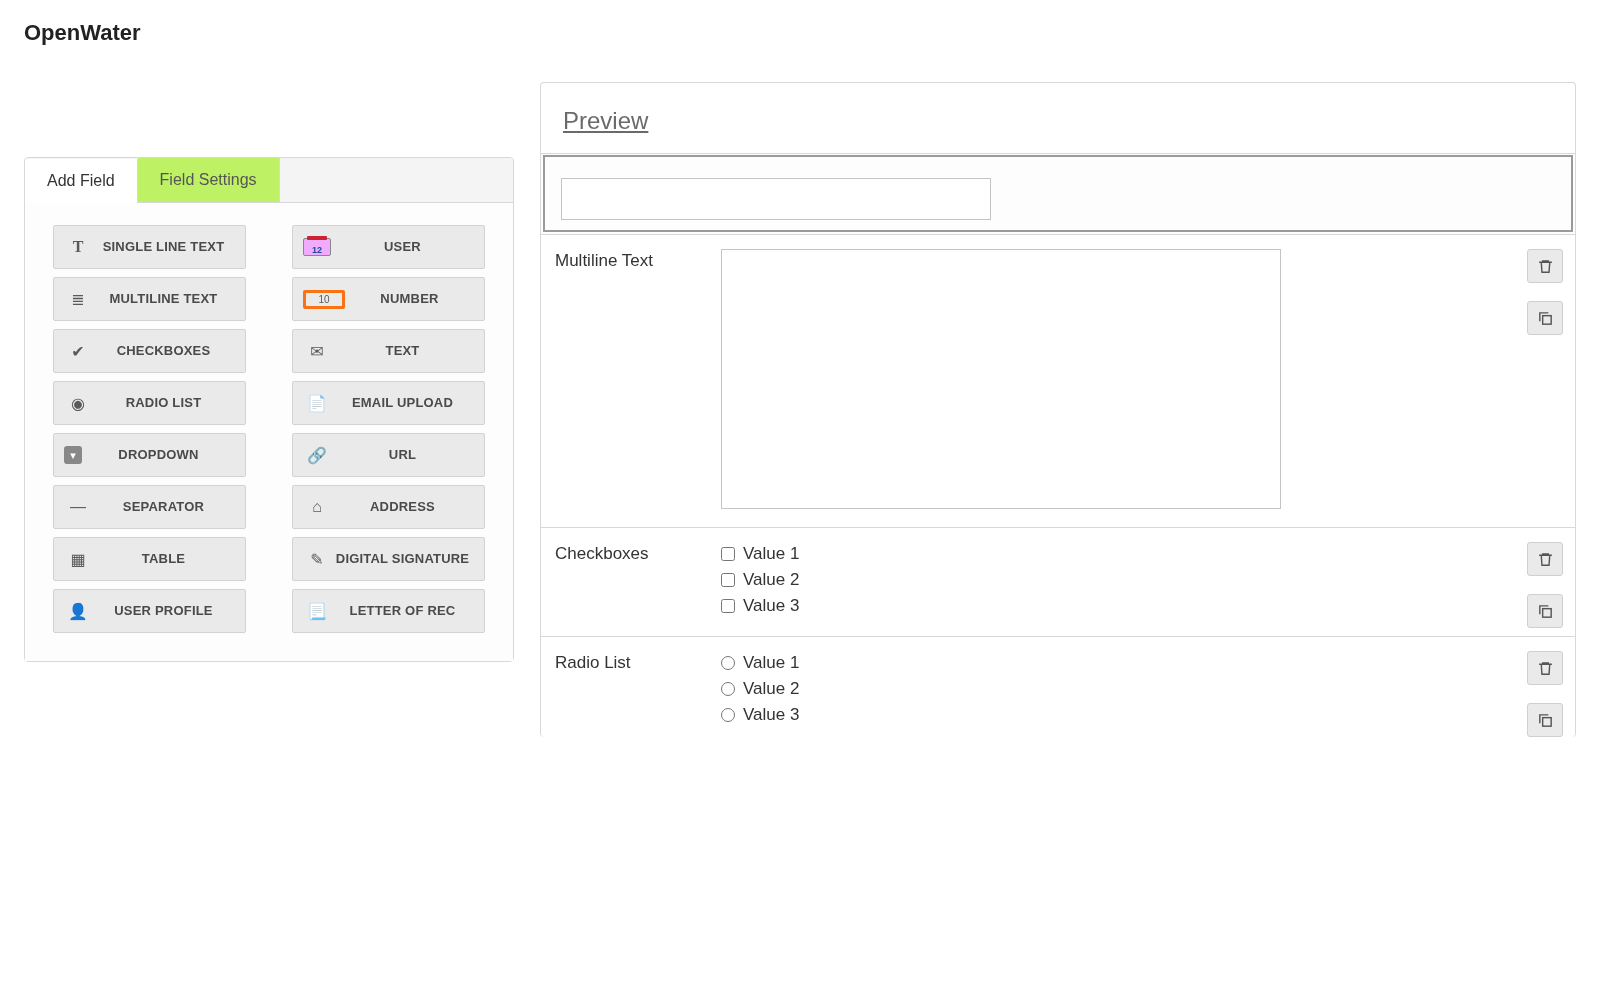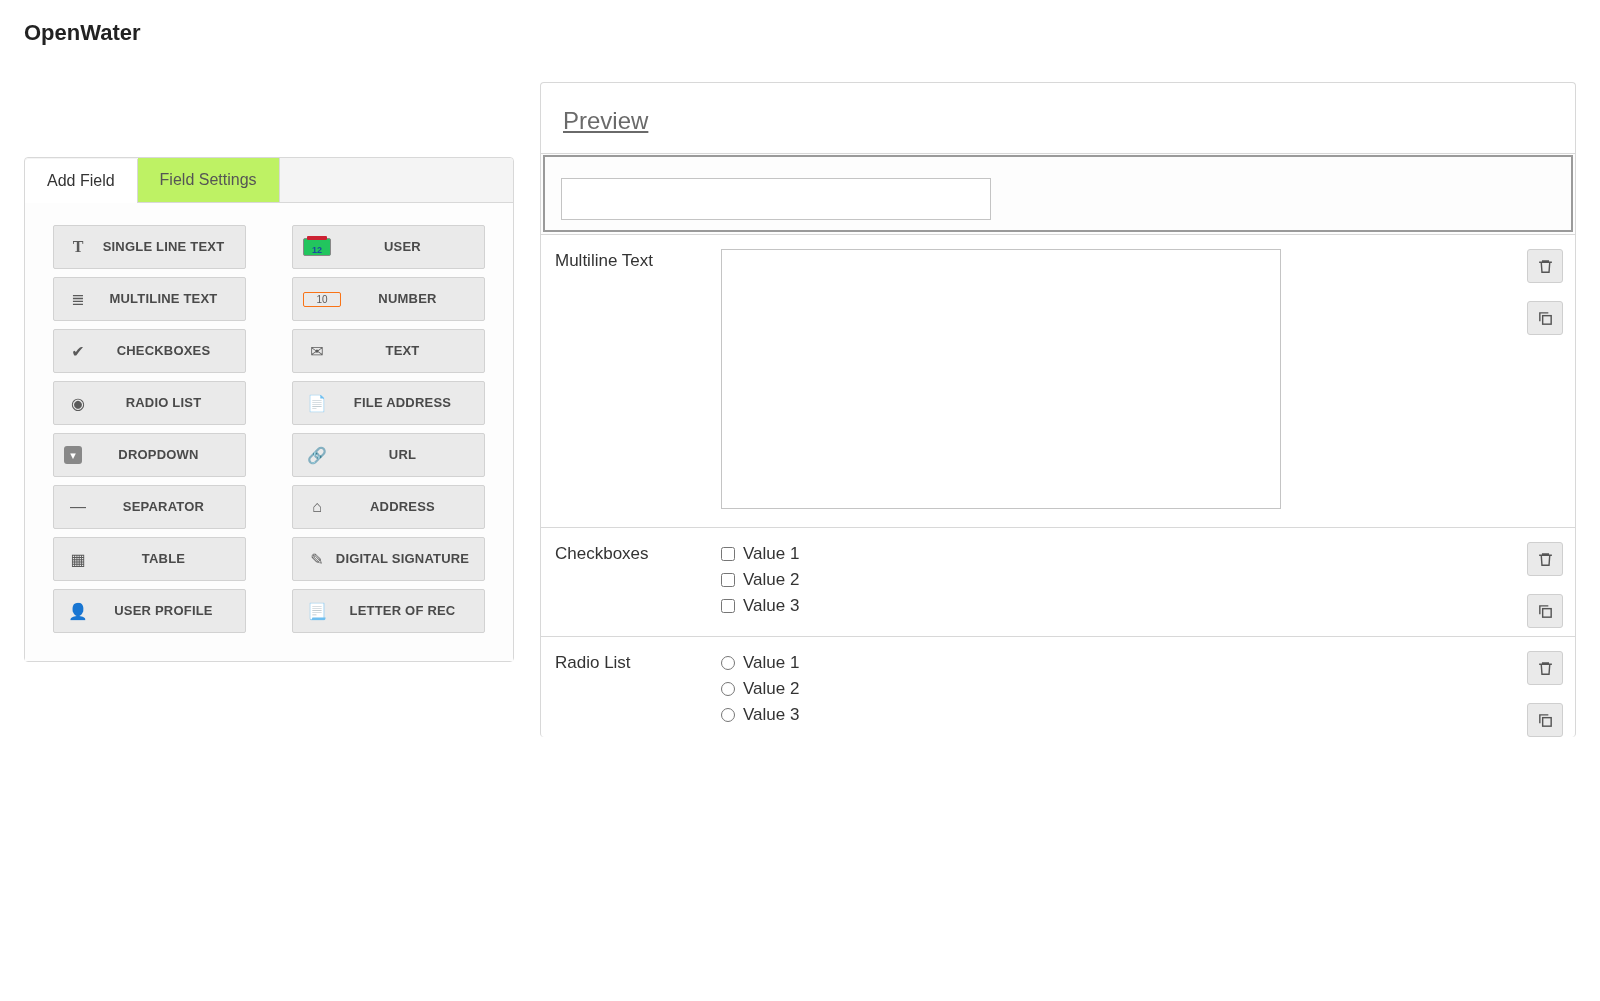--- a/index.html
+++ b/index.html
@@ -176,21 +176,21 @@
     align-items: center;
     justify-content: center;
     cursor: pointer;
     color: #555;
   }
   .action-btn svg { width: 17px; height: 17px; }
   
   .right .panel { border-bottom: none; }
   .pv-row:last-child { padding-bottom: 6px; }
   
-  .ico-cal { width:36px;height:18px;border:1px solid #888;border-radius:2px;position:relative;font-size:9px;display:flex;align-items:flex-end;justify-content:center;color:#1a4aa0;font-weight:700;background:#22c55e;}
+  .ico-cal { width:36px;height:18px;border:1px solid #888;border-radius:2px;position:relative;font-size:9px;display:flex;align-items:flex-end;justify-content:center;color:#1a4aa0;font-weight:700;background:#f0abfc;}
   .ico-cal:before{content:"";position:absolute;top:-3px;left:3px;right:3px;height:4px;background:#c23; border-radius:1px;}
 </style>
 </head>
 <body>
 
 <div class="header">
   <span class="brand">OpenWater</span>
 </div>
 
 <div class="layout">
@@ -212,40 +212,40 @@
               <span class="ico-cal">12</span>
             </span>
           <span class="label">USER</span>
         </div>
 
         <div class="field-btn">
           <span class="icon">≣</span>
           <span class="label">MULTILINE TEXT</span>
         </div>
         <div class="field-btn">
-          <span class="icon" style="font-size:10px;border:1px solid #f97316;padding:1px 18px;border-radius:2px;">10</span>
+          <span class="icon" style="font-size:10px;border:3px solid #f97316;padding:1px 18px;border-radius:2px;">10</span>
           <span class="label">NUMBER</span>
         </div>
 
         <div class="field-btn">
           <span class="icon">✔</span>
           <span class="label">CHECKBOXES</span>
         </div>
         <div class="field-btn">
           <span class="icon">✉</span>
           <span class="label">TEXT</span>
         </div>
 
         <div class="field-btn">
           <span class="icon">◉</span>
           <span class="label">RADIO LIST</span>
         </div>
         <div class="field-btn">
           <span class="icon">📄</span>
-          <span class="label">FILE ADDRESS</span>
+          <span class="label">EMAIL UPLOAD</span>
         </div>
 
         <div class="field-btn">
           <span class="icon" style="background:#888;color:#fff;width:18px;height:18px;border-radius:3px;display:flex;align-items:center;justify-content:center;font-size:11px;">▾</span>
           <span class="label">DROPDOWN</span>
         </div>
         <div class="field-btn">
           <span class="icon">🔗</span>
           <span class="label">URL</span>
         </div>

